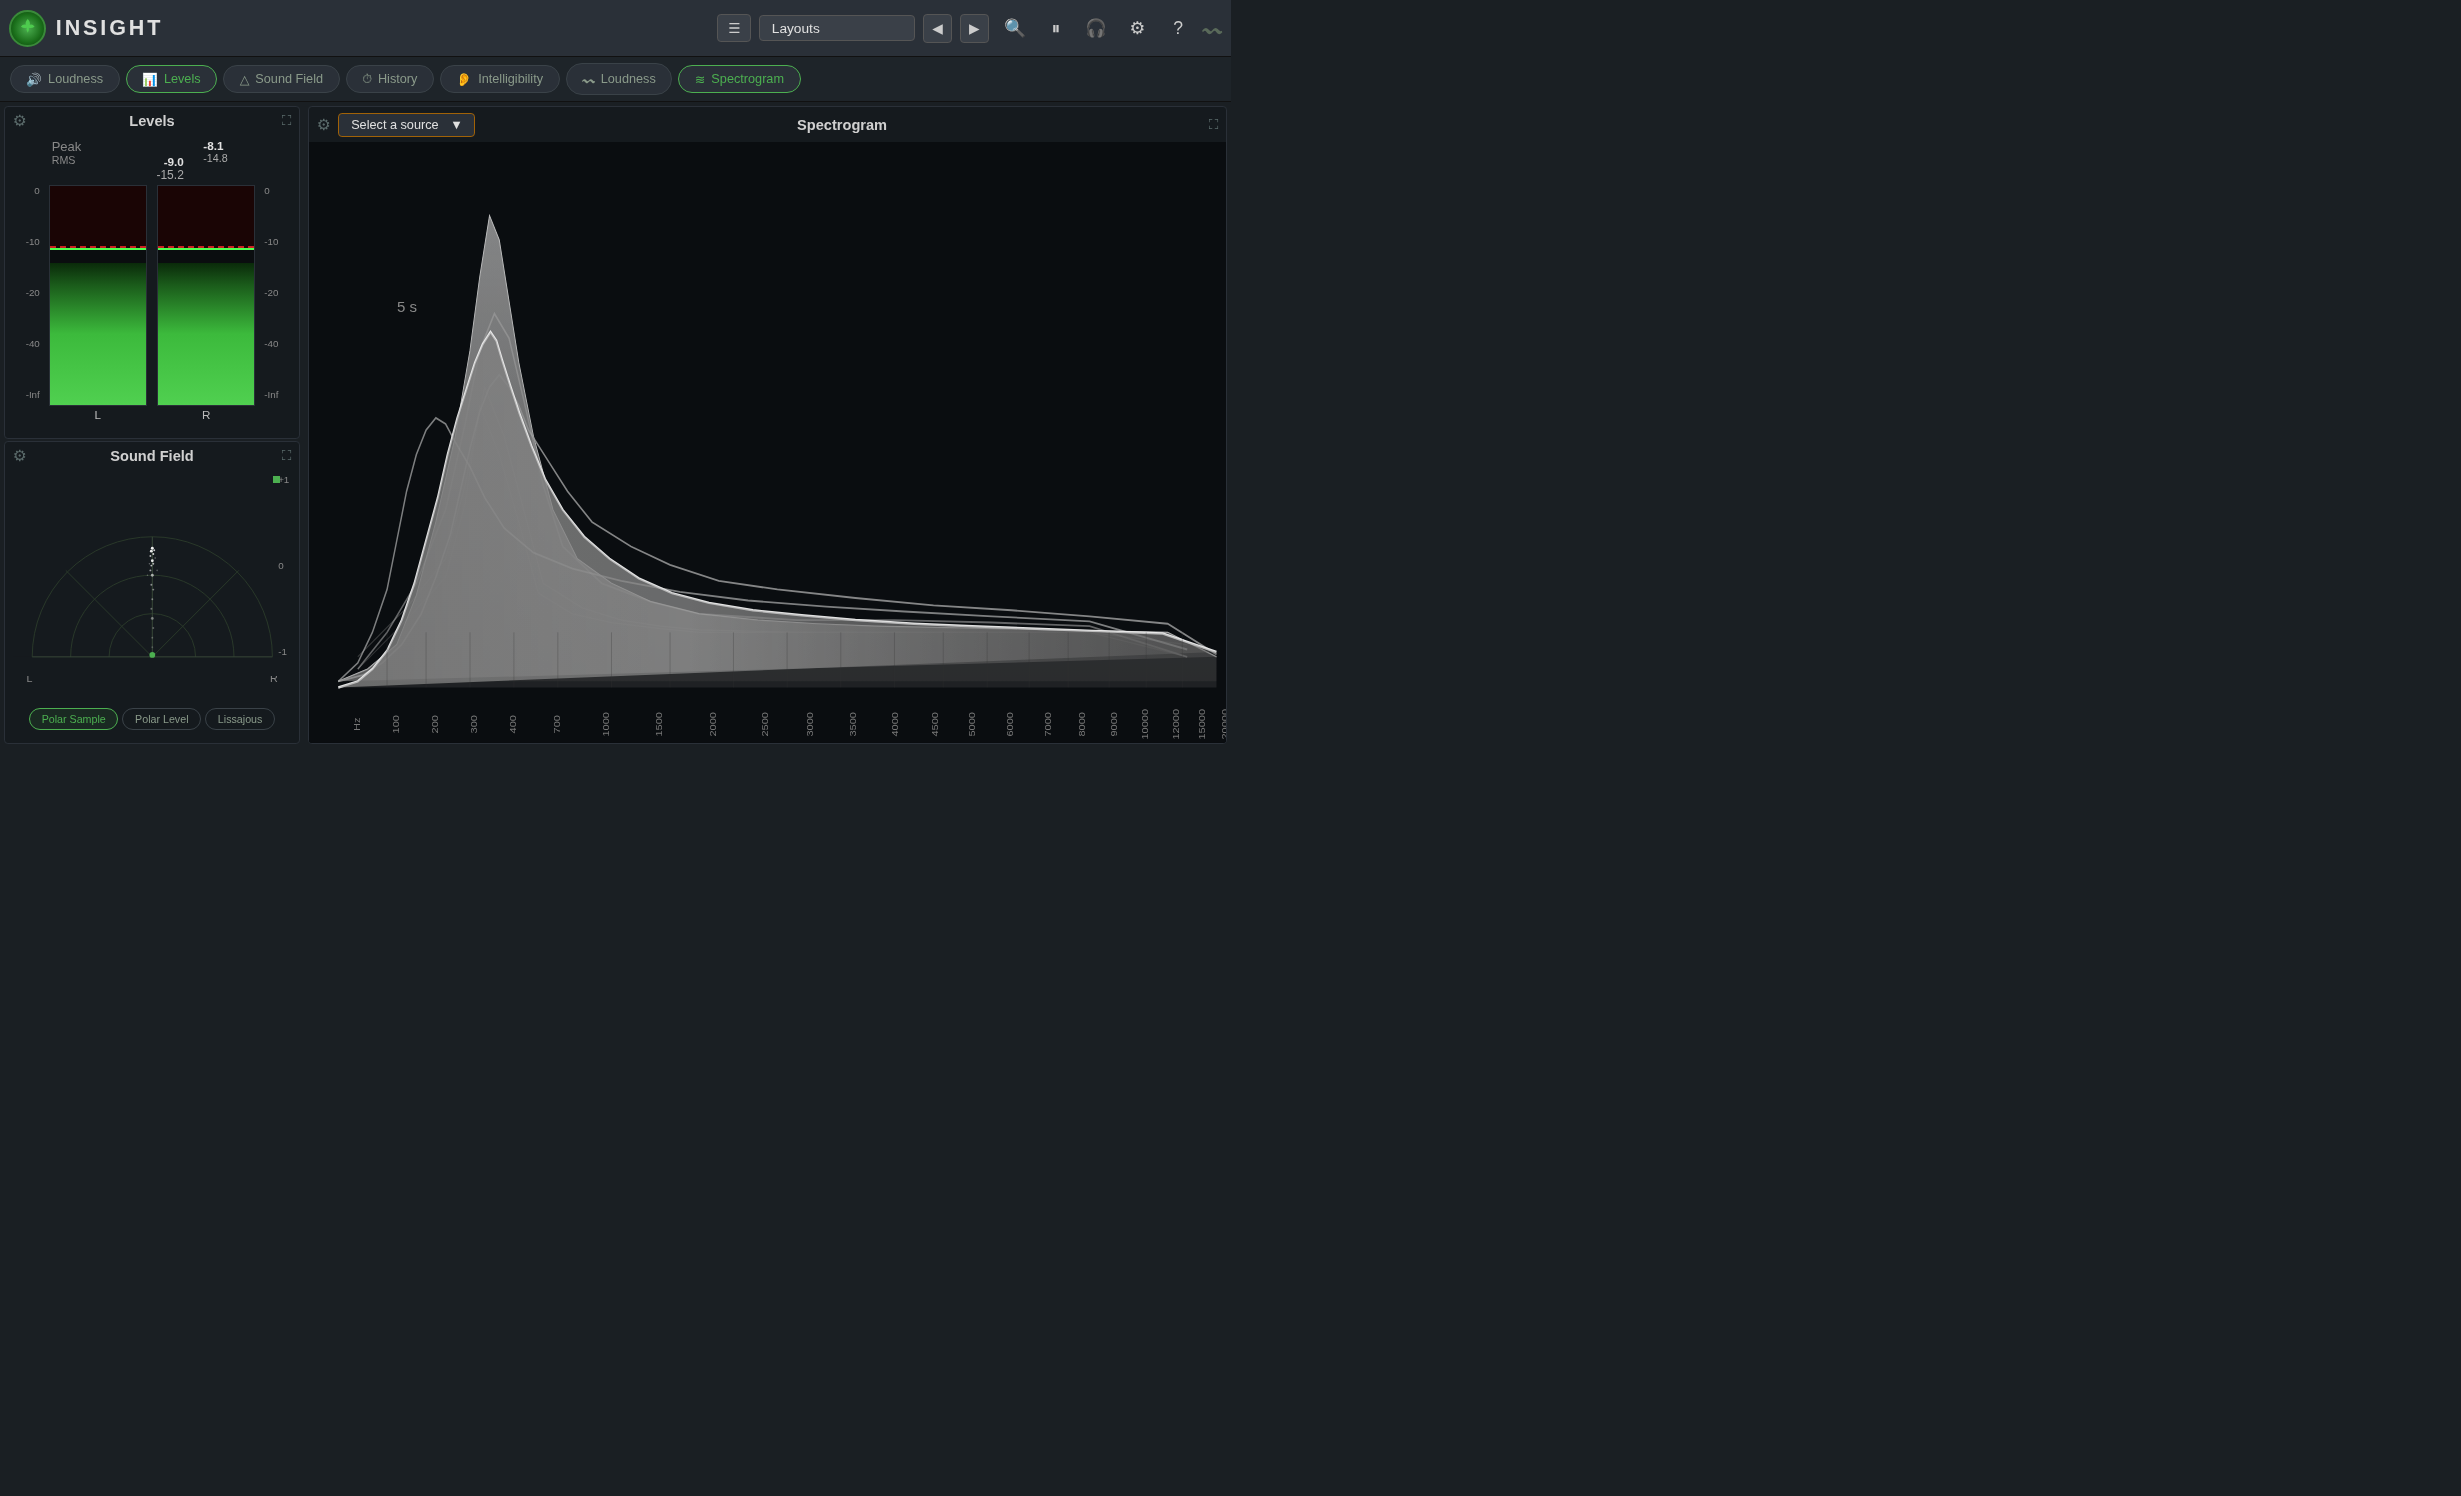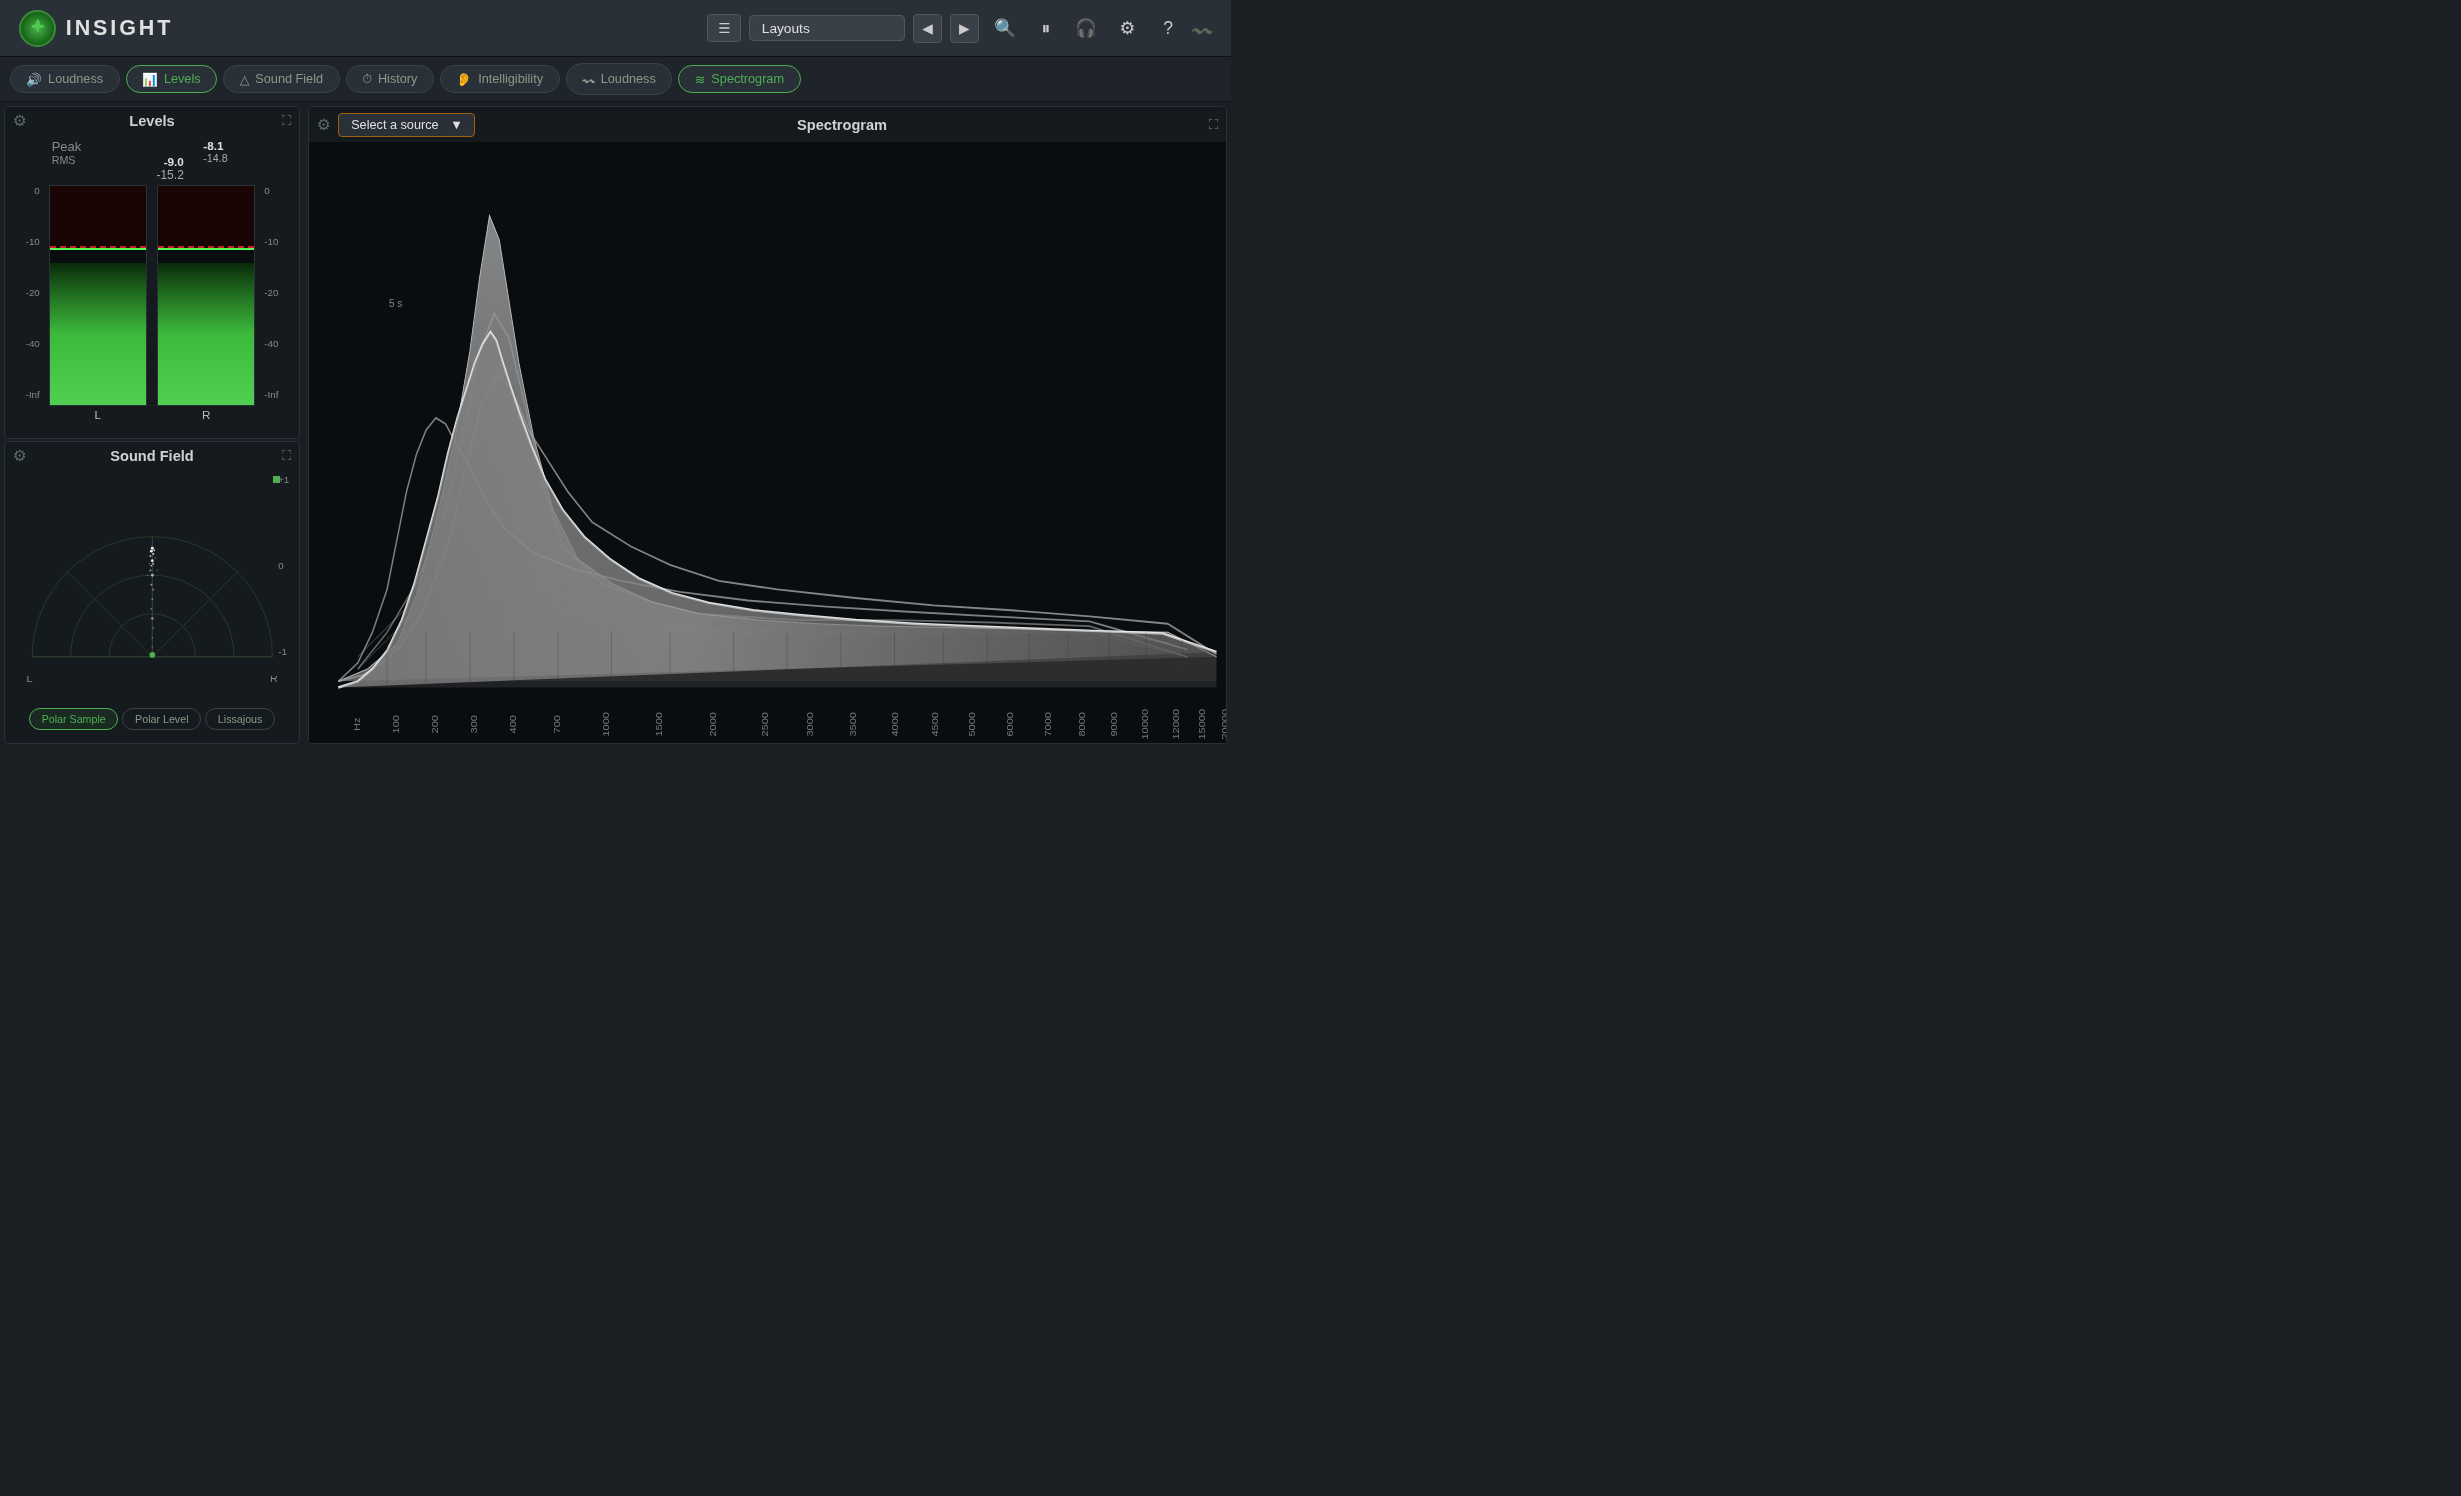--- a/index.html
+++ b/index.html
@@ -11,21 +11,21 @@
       height: 748px;
       overflow: hidden;
     }
 
     
     .header {
       background: #2a3038;
       height: 57px;
       display: flex;
       align-items: center;
-      padding: 0 19px;
+      padding: 0 9px;
       gap: 9.8px;
       border-bottom: 1px solid #111;
     }
     .logo-circle {
       width: 37px; height: 37px;
       border-radius: 50%;
       background: radial-gradient(circle, #4caf50 0%, #1a6e1a 60%, #0a3a0a 100%);
       display: flex; align-items: center; justify-content: center;
       border: 2px solid #3a8a3a;
       flex-shrink: 0;
@@ -259,22 +259,22 @@
     
     .spectrogram-viz {
       flex: 1;
       position: relative;
       overflow: hidden;
       background: #0a0d10;
     }
     .time-label {
       position: absolute;
       color: #888;
-      font-size: 10px;
-      left: 80px;
+      font-size: 15px;
+      left: 88px;
       top: 156px;
     }
 
     
     .spectrogram-footer {
       padding: 5.9px 7.8px;
       display: flex;
       gap: 5.9px;
       justify-content: flex-end;
     }

